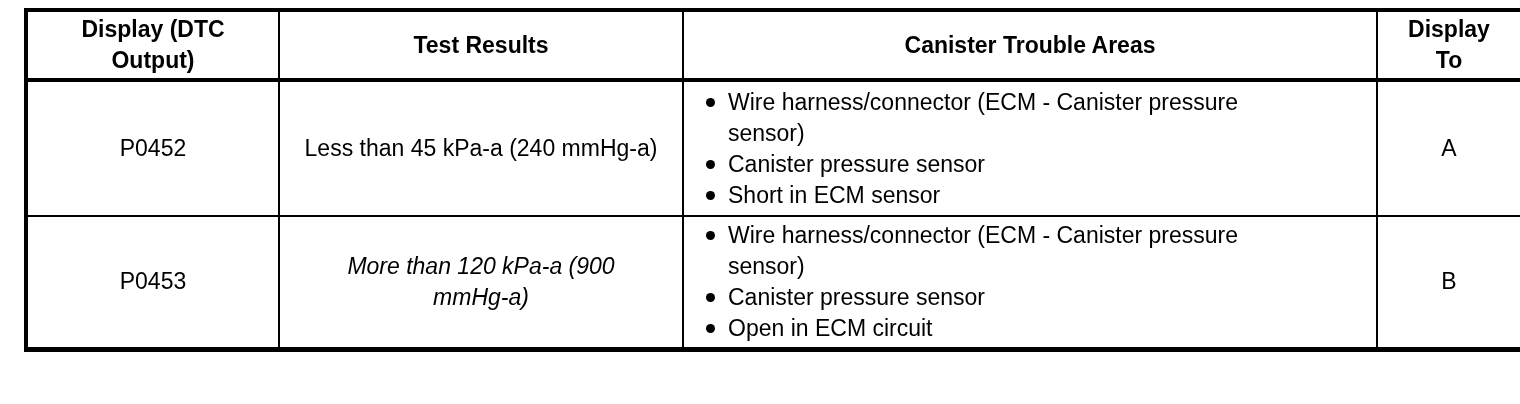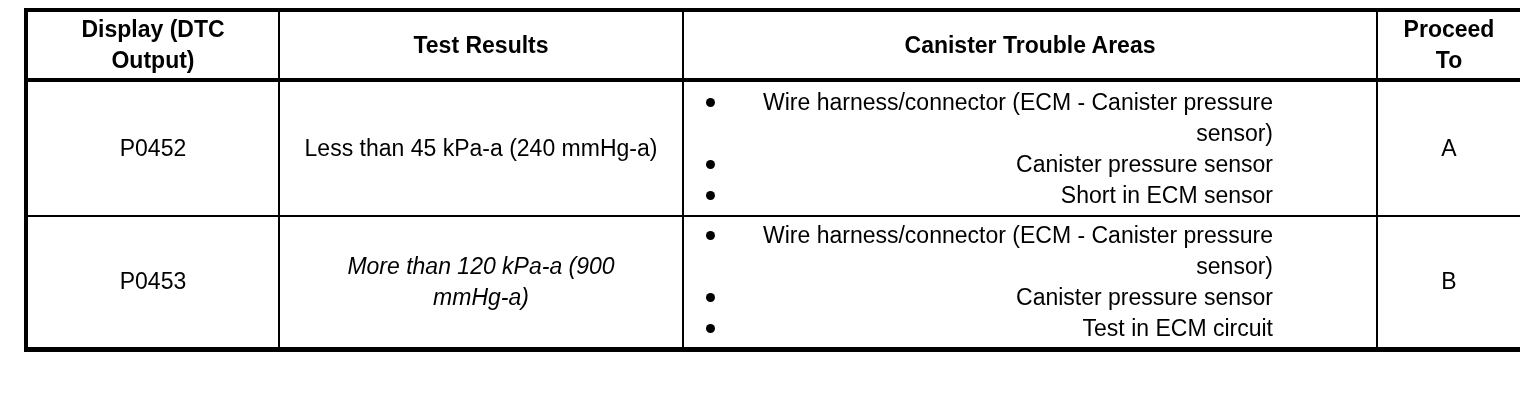--- a/index.html
+++ b/index.html
@@ -58,21 +58,20 @@
   }
   ul.bullets {
     list-style: none;
     margin: 0;
     padding: 0 0 0 12px;
   }
   ul.bullets li {
     position: relative;
     padding-left: 26px;
     max-width: 545px;
-    text-align: right;
   }
   ul.bullets li::before {
     content: "";
     position: absolute;
     left: 4px;
     top: 11px;
     width: 9px;
     height: 9px;
     border-radius: 50%;
     background: #000000;
@@ -94,21 +93,21 @@
         <th>
           <div class="hwrap w-dtc">Display (DTC Output)</div>
         </th>
         <th>
           <div class="hwrap">Test Results</div>
         </th>
         <th>
           <div class="hwrap">Canister Trouble Areas</div>
         </th>
         <th>
-          <div class="hwrap w-proceed">Proceed To</div>
+          <div class="hwrap w-proceed">Display To</div>
         </th>
       </tr>
     </thead>
     <tbody>
       <tr class="r2">
         <td class="center">P0452</td>
         <td class="center">Less than 45 kPa-a (240 mmHg-a)</td>
         <td class="left">
           <ul class="bullets">
             <li>Wire harness/connector (ECM - Canister pressure sensor)</li>
@@ -120,20 +119,20 @@
       </tr>
       <tr class="r3">
         <td class="center">P0453</td>
         <td class="center">
           <div class="narrow">More than 120 kPa-a (900 mmHg-a)</div>
         </td>
         <td class="left">
           <ul class="bullets">
             <li>Wire harness/connector (ECM - Canister pressure sensor)</li>
             <li>Canister pressure sensor</li>
-            <li>Test in ECM circuit</li>
+            <li>Open in ECM circuit</li>
           </ul>
         </td>
         <td class="center">B</td>
       </tr>
     </tbody>
   </table>
 </div>
 
 </body></html>

